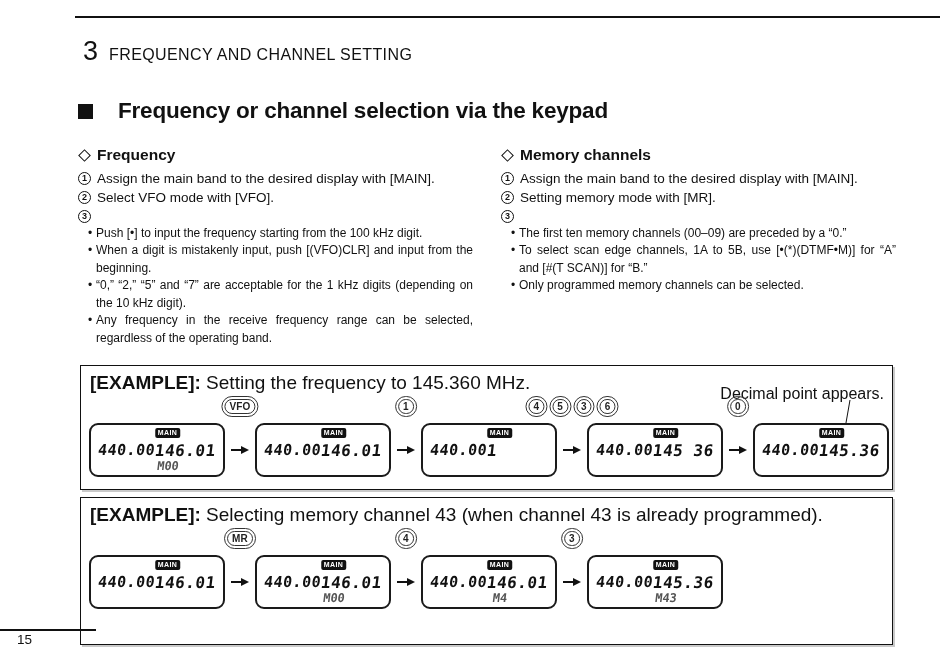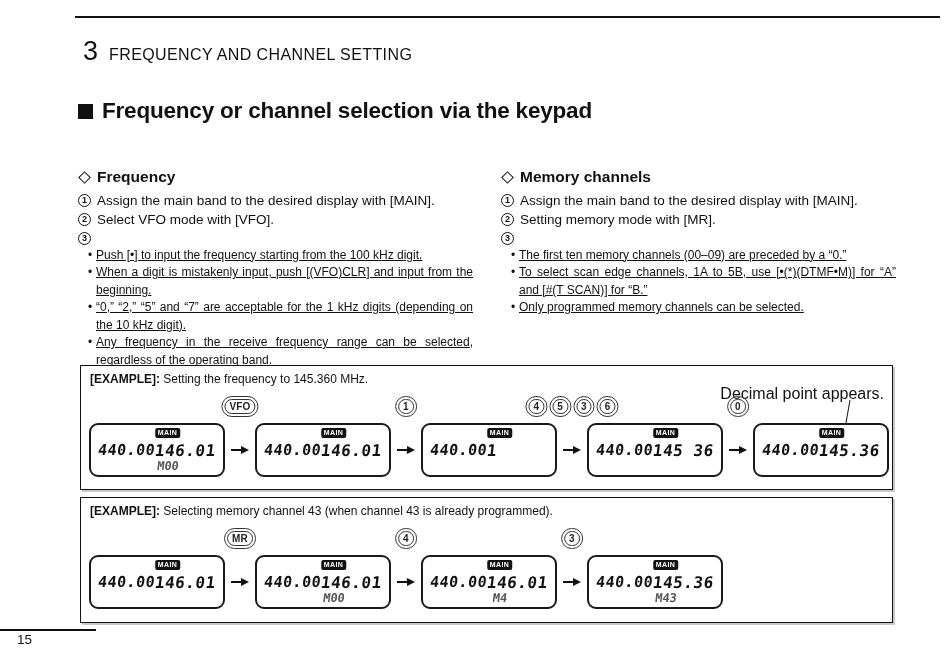--- a/index.html
+++ b/index.html
@@ -5,44 +5,44 @@
   * { margin:0; padding:0; box-sizing:border-box; }
   html,body { width:950px; height:669px; background:#fff; }
   body { position:relative; font-family:"Liberation Sans",sans-serif; color:#111; overflow:hidden; }
 
   .rule-top { position:absolute; left:75px; top:16px; width:865px; height:2px; background:#111; }
 
   .chapter { position:absolute; left:83px; top:36px; display:flex; align-items:baseline; gap:11px; }
   .chapter-num { font-size:27px; font-weight:400; }
   .chapter-title { font-size:16px; letter-spacing:0.4px; }
 
-  .section-title { position:absolute; left:78px; top:98px; display:flex; align-items:center; gap:9px; }
+  .section-title { position:absolute; left:78px; top:98px; display:flex; align-items:center; gap:25px; }
   .sq-marker { width:15px; height:15px; background:#111; flex:0 0 auto; }
   .section-title-text { font-size:22.5px; font-weight:bold; letter-spacing:-0.2px; }
 
   .columns { position:absolute; left:78px; top:146px; width:818px; display:flex; gap:28px; }
   .col { flex:1 1 0; }
-  .col-heading { display:flex; align-items:center; gap:6px; margin-bottom:5px;margin-top:22px; }
+  .col-heading { display:flex; align-items:center; gap:6px; margin-bottom:5px; }
   .diamond { width:9px; height:9px; border:1.6px solid #111; transform:rotate(45deg); flex:0 0 auto; margin:0 2px; }
   .col-heading-text { font-size:15.5px; font-weight:bold; }
 
   .step { display:flex; align-items:flex-start; gap:6px; font-size:13.5px; line-height:19px; }
   .step-num { width:13px; height:13px; min-width:13px; border:1px solid #111; border-radius:50%;
               display:inline-flex; align-items:center; justify-content:center;
               font-size:9px; font-weight:bold; margin-top:2.5px; }
   .notes { margin-top:2px; padding-left:10px; }
   .note { display:flex; font-size:12px; line-height:17.5px; }
   .bullet { flex:0 0 8px; }
-  .note-text { flex:1 1 auto; text-align:justify;text-decoration:underline; }
+  .note-text { flex:1 1 auto; text-align:justify; }
 
   .ex-box { position:absolute; left:80px; width:813px; border:1.2px solid #111;
             background:#fff; box-shadow:2px 2px 0 #c9c9c9; }
   .ex-box-1 { top:365px; height:125px; }
-  .ex-box-2 { top:497px; height:126px; }
-  .ex-title { position:absolute; top:6px; left:9px; font-size:12px; white-space:nowrap; }
+  .ex-box-2 { top:497px; height:148px; }
+  .ex-title { position:absolute; top:6px; left:9px; font-size:19px; white-space:nowrap; }
   .ex-title b { font-weight:bold; }
   .annotation { position:absolute; top:19px; right:8px; font-size:16px; }
   .leader { position:absolute; left:0; top:0; pointer-events:none; }
 
   .flow { position:absolute; left:8px; top:57px; display:flex; align-items:center; }
 
   .lcd { position:relative; width:136px; height:54px; border:2px solid #1a1a1a; border-radius:9px;
          background:#fff; flex:0 0 auto; }
   .lcd-badge { position:absolute; top:3px; left:58%; transform:translateX(-50%);
                background:#111; color:#fff; font-size:7px; font-weight:bold;

